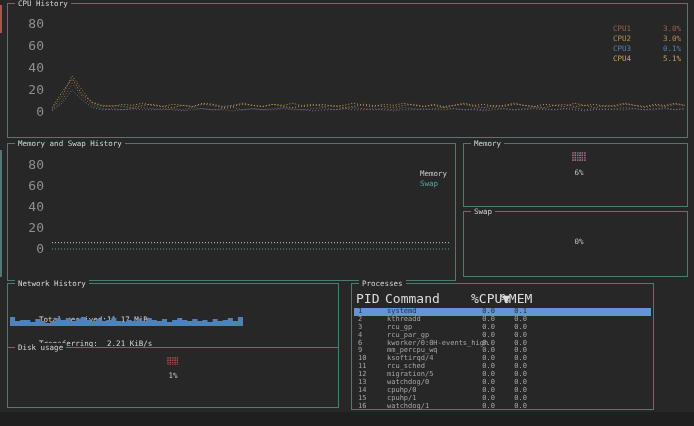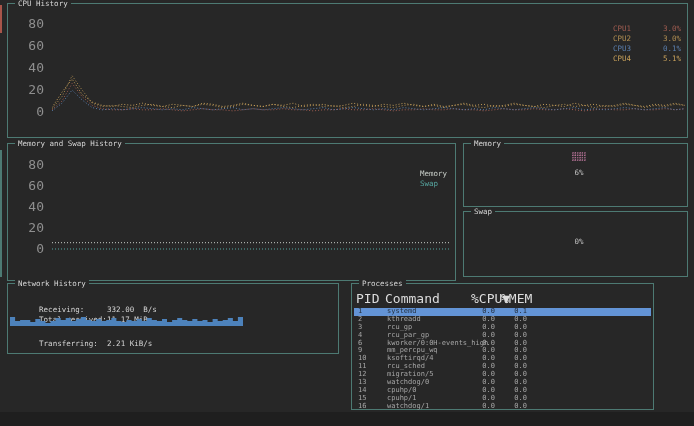--- a/index.html
+++ b/index.html
@@ -94,34 +94,36 @@
     <span class="gauge-pct" style="left:105px;top:25px;">6%</span>
   </section>
 
   <section class="panel" style="left:463px;top:211px;width:225px;height:66px;">
     <span class="panel-title">Swap</span>
     <span class="gauge-pct" style="left:105px;top:26px;">0%</span>
   </section>
 
   <section class="panel" style="left:7px;top:283px;width:332px;height:71px;padding-left:12px;">
     <span class="panel-title">Network History</span>
-    <div class="net-line" style="top:12px;">
-      <span class="net-label">Receiving:</span><span>332.00  B/s</span>
-    </div>
     <div class="net-line" style="top:22px;">
       <span class="net-label">Total received:</span><span>11.17 MiB</span>
     </div>
     <svg class="chart-svg" id="net-chart" style="left:2px;top:30px;" width="233" height="12" viewBox="0 0 233 12">
         <polygon points="0,12 0.0,3.0 5.1,3.0 5.1,7.0 10.1,7.0 10.1,6.0 15.2,6.0 15.2,6.0 20.3,6.0 20.3,8.0 25.3,8.0 25.3,5.0 30.4,5.0 30.4,7.0 35.5,7.0 35.5,9.0 40.5,9.0 40.5,7.0 45.6,7.0 45.6,4.0 50.7,4.0 50.7,6.0 55.7,6.0 55.7,4.0 60.8,4.0 60.8,7.0 65.8,7.0 65.8,5.0 70.9,5.0 70.9,3.0 76.0,3.0 76.0,6.0 81.0,6.0 81.0,7.0 86.1,7.0 86.1,5.0 91.2,5.0 91.2,7.0 96.2,7.0 96.2,6.0 101.3,6.0 101.3,4.0 106.4,4.0 106.4,7.0 111.4,7.0 111.4,8.0 116.5,8.0 116.5,6.0 121.6,6.0 121.6,7.0 126.6,7.0 126.6,5.0 131.7,5.0 131.7,7.0 136.8,7.0 136.8,4.0 141.8,4.0 141.8,6.0 146.9,6.0 146.9,7.0 152.0,7.0 152.0,5.0 157.0,5.0 157.0,8.0 162.1,8.0 162.1,6.0 167.2,6.0 167.2,4.0 172.2,4.0 172.2,6.0 177.3,6.0 177.3,7.0 182.3,7.0 182.3,5.0 187.4,5.0 187.4,7.0 192.5,7.0 192.5,6.0 197.5,6.0 197.5,8.0 202.6,8.0 202.6,5.0 207.7,5.0 207.7,7.0 212.7,7.0 212.7,6.0 217.8,6.0 217.8,4.0 222.9,4.0 222.9,7.0 227.9,7.0 227.9,3.0 233.0,3.0 233,12" fill="#4d82bb"></polygon>
       </svg>
     <div class="net-line" style="top:46px;">
       <span class="net-label">Transferring:</span><span>2.21 KiB/s</span>
     </div>
   </section>
 
+  <section class="panel" style="left:7px;top:347px;width:332px;height:61px;">
+    <span class="panel-title">Disk usage</span>
+    <div class="dotgrid" id="disk-dots" style="left: 159px; top: 9px; width: 12px; height: 8px; --dc: #a85248;"></div>
+    <span class="gauge-pct" style="left:155px;top:24px;">1%</span>
+  </section>
 
   <section class="panel" style="left:351px;top:283px;width:303px;height:127px;">
     <span class="panel-title">Processes</span>
     <div class="proc-header">
       <span>PID</span>
       <span>Command</span>
       <span class="num">%CPU▼</span>
       <span></span>
       <span class="num">%MEM</span>
     </div>

